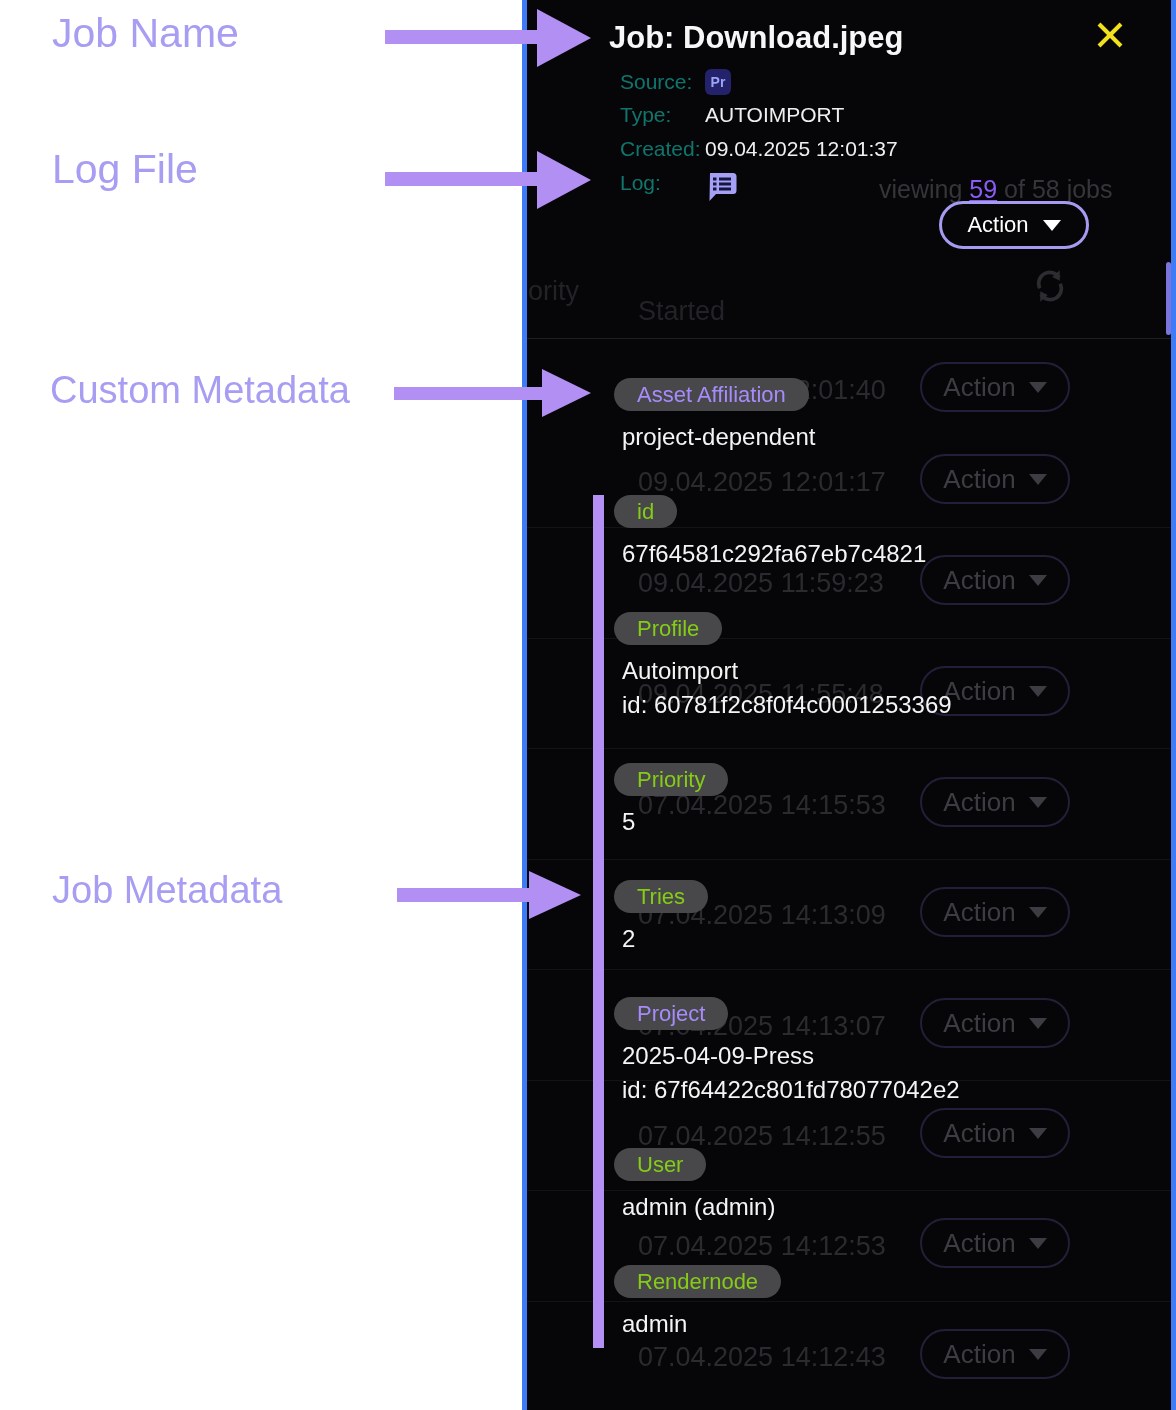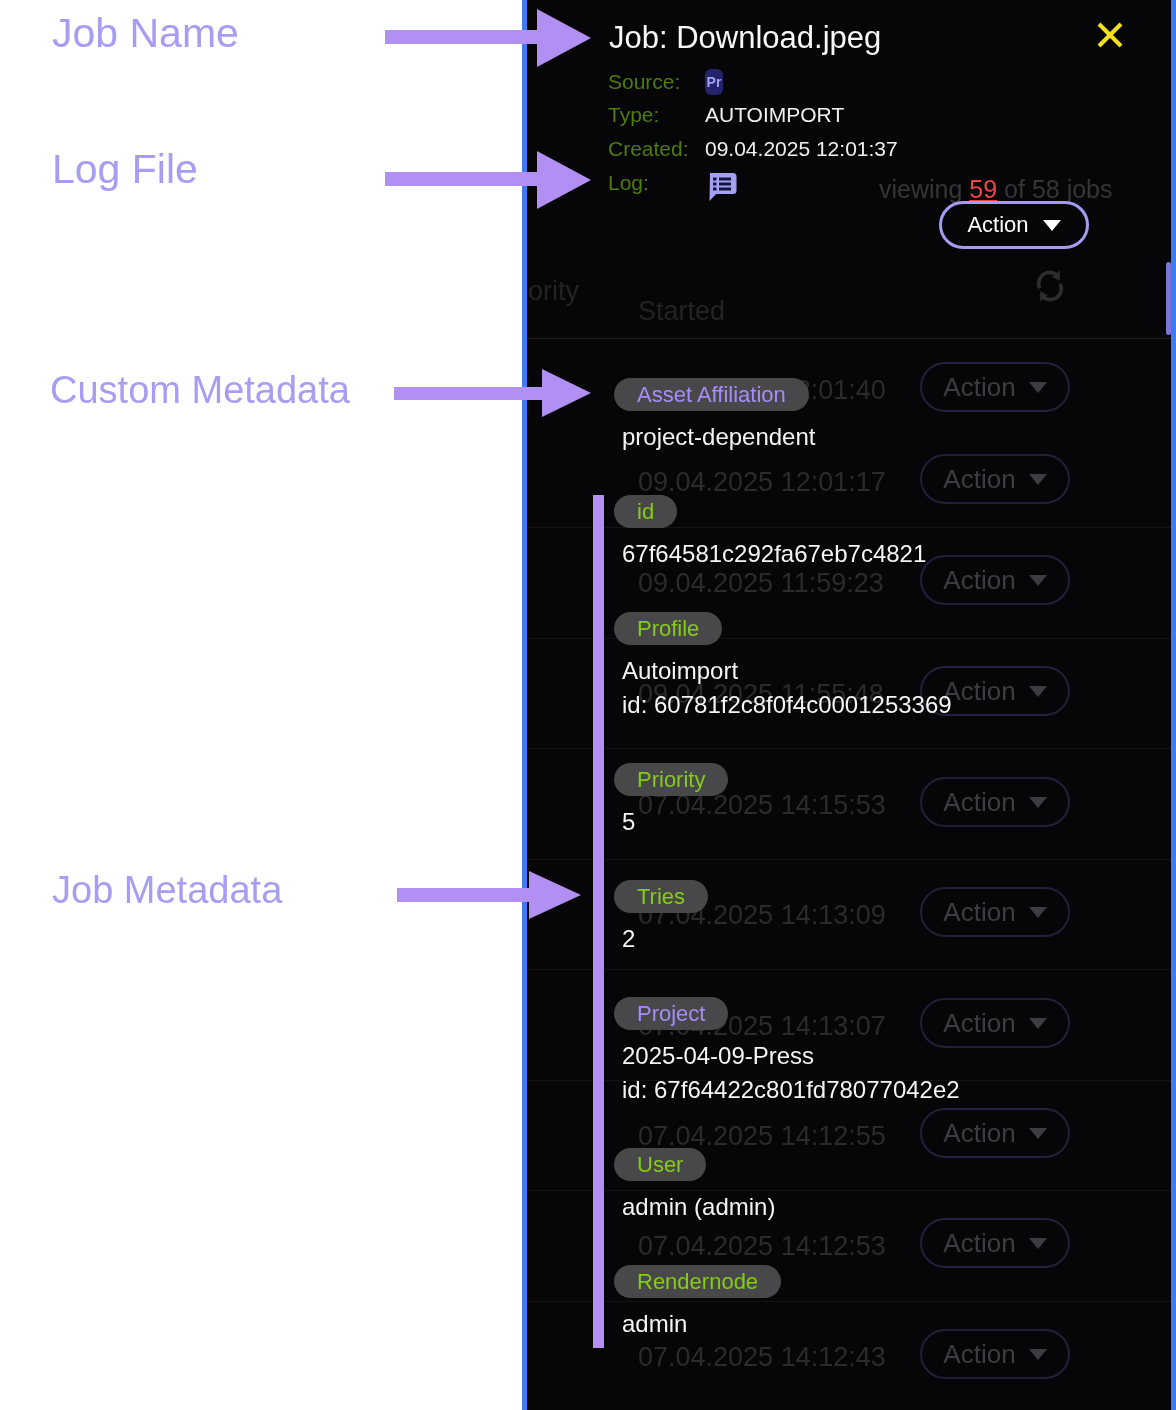--- a/index.html
+++ b/index.html
@@ -28,31 +28,31 @@
   .bg-row { position:absolute; left:0; width:644px; height:56px; }
   .bg-ts { position:absolute; left:111px; top:0; font-size:27px; color:#2b2b2f; white-space:nowrap; }
   .bg-action { position:absolute; left:393px; top:-13px; width:150px; height:50px;
                border:2px solid #241f38; border-radius:26px; color:#3c3c42;
                display:flex; align-items:center; justify-content:center; gap:13px; font-size:26px; }
   .caret { display:inline-block; width:0; height:0;
            border-left:9px solid transparent; border-right:9px solid transparent;
            border-top:11px solid currentColor; }
 
   
-  .modal-title { position:absolute; left:82px; top:20px; color:#f7f7f7; font-size:31px; font-weight:normal; }
+  .modal-title { position:absolute; left:82px; top:20px; color:#f7f7f7; font-size:31px; font-weight:bold; }
   .close-btn { position:absolute; left:568px; top:20px; width:30px; height:30px; cursor:pointer; }
-  .field-label { position:absolute; left:81px; color:#4d7c0f; font-size:21px; white-space:nowrap; }
+  .field-label { position:absolute; left:93px; color:#0f766e; font-size:21px; white-space:nowrap; }
   .field-value { position:absolute; left:178px; color:#efefef; font-size:21px; white-space:nowrap; }
-  .pr-badge { position:absolute; left:178px; top:69px; width:18px; height:26px; background:#23226a;
+  .pr-badge { position:absolute; left:178px; top:69px; width:26px; height:26px; background:#23226a;
               border-radius:6px; color:#9ba4f5; font-size:14px; font-weight:bold;
               display:flex; align-items:center; justify-content:center; }
   .log-icon { position:absolute; left:179px; top:172px; }
 
   .viewing { position:absolute; left:352px; top:175px; font-size:25px; color:#35353a; white-space:nowrap; }
-  .viewing .count { color:#ef4444; text-decoration:underline; }
+  .viewing .count { color:#8b5cf6; text-decoration:underline; }
 
   .action-main { position:absolute; left:412px; top:201px; width:150px; height:48px;
                  border:3px solid #a59cf2; border-radius:25px; background:transparent; color:#ffffff;
                  display:flex; align-items:center; justify-content:center; gap:14px;
                  font-size:22px; font-family:"Liberation Sans", sans-serif; cursor:pointer; }
 
   
   .md-list { position:absolute; left:87px; top:378px; width:440px; z-index:40; }
   .md-item { margin-bottom:43px; }
   .md-pill { display:inline-block; background:#48484a; color:#84cc16; font-size:22px;

